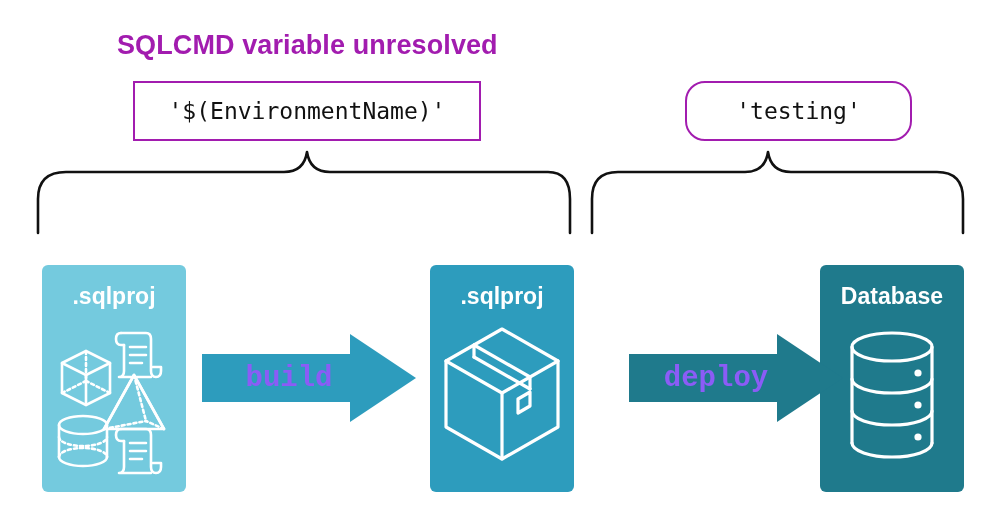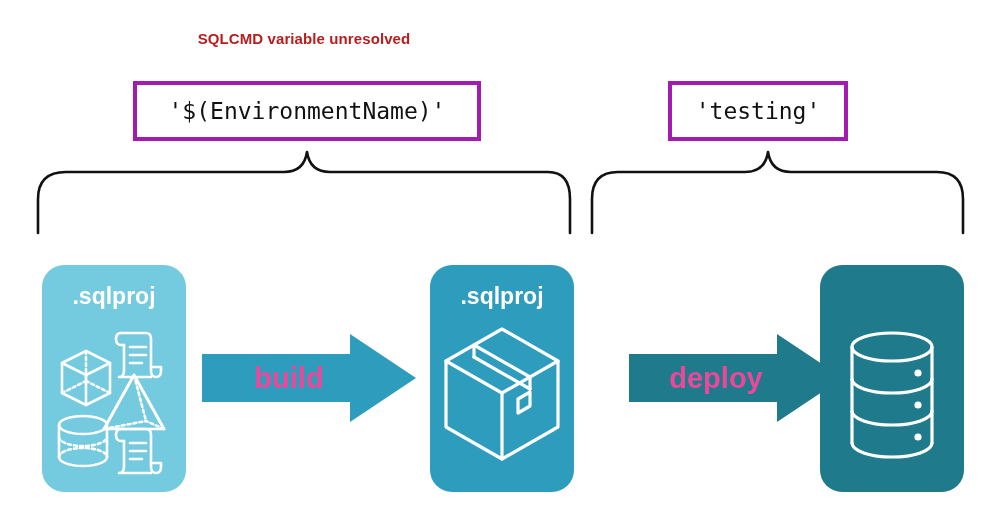--- a/index.html
+++ b/index.html
@@ -17,61 +17,61 @@
     height: 522px;
     background: #ffffff;
     overflow: hidden;
   }
 
   
   .heading {
     position: absolute;
     font-family: "Liberation Sans", sans-serif;
     font-weight: bold;
-    font-size: 15px;
-    color: #b91c1c;
+    font-size: 27px;
+    color: #a21caf;
     letter-spacing: 0.1px;
     white-space: nowrap;
-    text-align: center;
+    text-align: left;
   }
   #heading-left  { left: 117px; top: 30px; width: 374px; }
   #heading-right { left: 620px; top: 30px; width: 294px; }
 
   
   .value-box {
     position: absolute;
     box-sizing: border-box;
-    border: 4px solid #a21caf;
+    border: 2px solid #a21caf;
     background: #ffffff;
     display: flex;
     align-items: center;
     justify-content: center;
     font-family: "DejaVu Sans Mono", monospace;
     font-size: 23px;
     color: #111111;
     letter-spacing: 0px;
     white-space: nowrap;
   }
   #value-box-left  { left: 133px; top: 81px;  width: 348px; height: 60px; }
-  #value-box-right { left: 668px; top: 81px;  width: 180px; height: 60px; }
+  #value-box-right { left: 685px; top: 81px;  width: 227px; height: 60px; border-radius: 20px; }
 
   
   #brace-layer {
     position: absolute;
     left: 0;
     top: 0;
     width: 1000px;
     height: 522px;
     pointer-events: none;
   }
 
   
   .stage-box {
     position: absolute;
-    border-radius: 22px;
+    border-radius: 6px;
     top: 265px;
     width: 144px;
     height: 227px;
   }
   #stage-sqlproj  { left: 42px;  background: #74cade; }
   #stage-dacpac   { left: 430px; background: #2d9cbd; }
   #stage-database { left: 820px; background: #1f7a8c; }
 
   .stage-label {
     position: absolute;
@@ -105,24 +105,24 @@
   .arrow-wrap svg { display: block; }
   .arrow-label {
     position: absolute;
     left: 12px;
     top: 0;
     width: 150px;
     height: 88px;
     display: flex;
     align-items: center;
     justify-content: center;
-    font-family: Liberation Sans, sans-serif;
+    font-family: Liberation Mono, monospace;
     font-weight: bold;
     font-size: 29px;
-    color: #ec4899;
+    color: #8b5cf6;
     white-space: nowrap;
   }
 </style>
 </head>
 <body>
 
 <div id="canvas">
 
   <div class="heading" id="heading-left">SQLCMD variable unresolved</div>
 
@@ -213,20 +213,21 @@
         <path d="M100 60 L100 72"></path>
         <path d="M44 28 L44 40"></path>
         <path d="M44 40 L100 72"></path>
 
         <path d="M88 82 L100 75 L100 89 L88 96 Z"></path>
       </g>
     </svg>
   </div>
 
   <div class="stage-box" id="stage-database">
+    <div class="stage-label">Database</div>
     <svg class="stage-art" viewBox="0 0 144 165">
       <g fill="none" stroke="#ffffff" stroke-width="3.2" stroke-linecap="round" stroke-linejoin="round">
         <ellipse cx="72" cy="30" rx="40" ry="14"></ellipse>
         <path d="M32 30 L32 126"></path>
         <path d="M112 30 L112 126"></path>
         <path d="M32 126 a40 14 0 0 0 80 0"></path>
         <path d="M32 62 a40 14 0 0 0 80 0"></path>
         <path d="M32 94 a40 14 0 0 0 80 0"></path>
         <circle cx="98" cy="56" r="3.6" fill="#ffffff" stroke="none"></circle>
         <circle cx="98" cy="88" r="3.6" fill="#ffffff" stroke="none"></circle>

